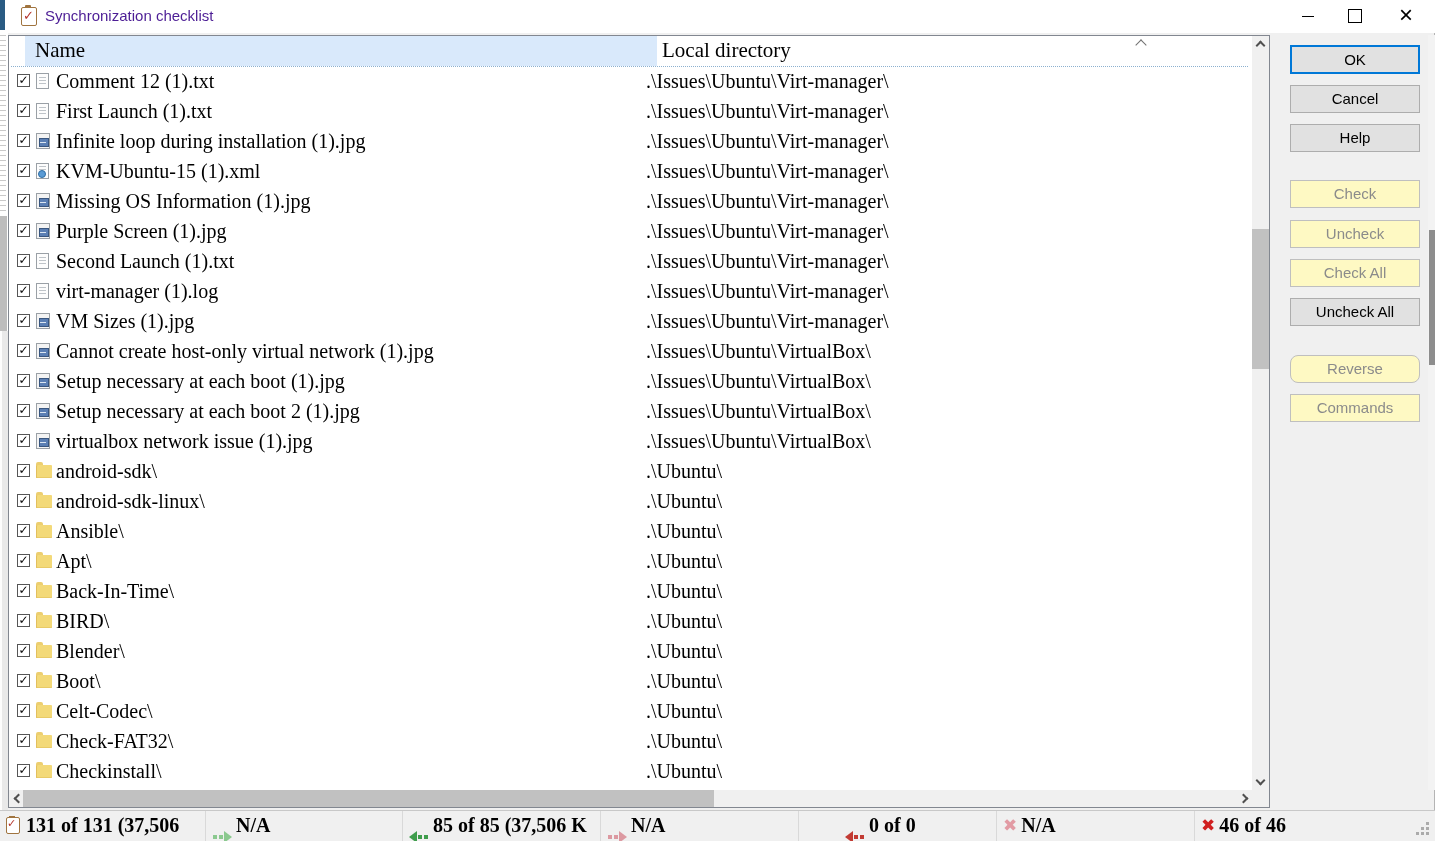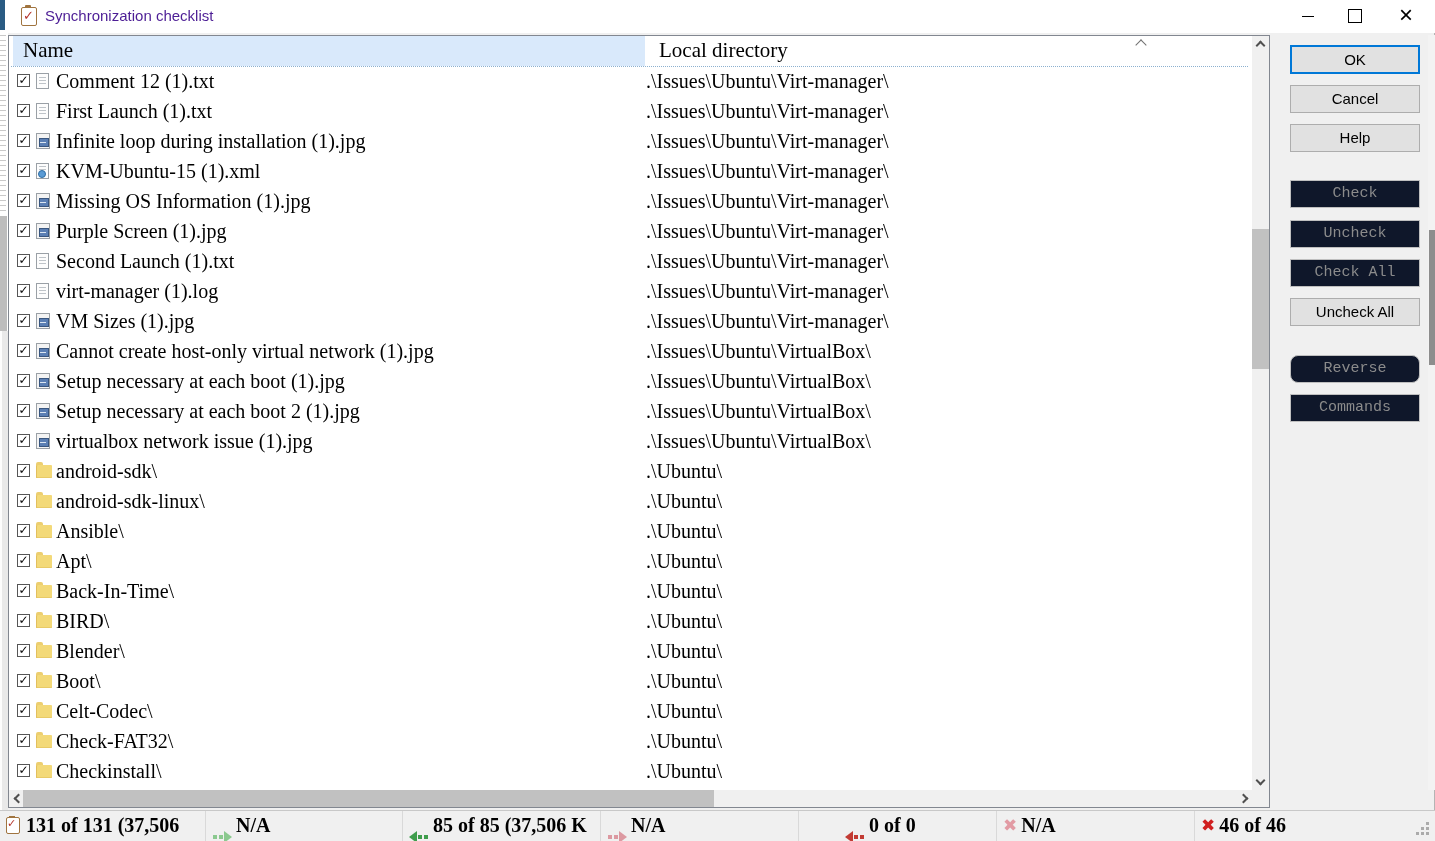--- a/index.html
+++ b/index.html
@@ -26,23 +26,23 @@
   .left-sliver{position:absolute;left:0;top:33px;width:8px;height:777px;background:#fff;}
   .left-sliver .topblue{position:absolute;left:0;top:-33px;width:5px;height:30px;background:#2a5b83;}
   .left-sliver .ticks{position:absolute;left:0;top:2px;width:6px;height:180px;
      background:repeating-linear-gradient(#c9c9c9 0 1px,transparent 1px 5px);}
   .left-sliver .thumb{position:absolute;left:0;top:183px;width:7px;height:115px;background:#bdbdbd;}
   .left-sliver .lower{position:absolute;left:0;top:298px;width:8px;height:479px;background:#e9e9e9;border-left:2px solid #fdfdfd;box-sizing:border-box;}
   .right-sliver{position:absolute;left:1428px;top:35px;width:7px;height:755px;background:#f3f3f3;}
   .right-sliver .thumb{position:absolute;left:1px;top:195px;width:6px;height:135px;background:#8d8d8d;}
   
   .list{position:absolute;left:8px;top:35px;width:1262px;height:773px;background:#fff;border:1px solid #828790;box-sizing:border-box;}
-  .lv-header{position:absolute;left:4px;top:0;width:1243px;height:30px;font-family:"Liberation Serif","DejaVu Serif",serif;font-size:21px;color:#000;}
+  .lv-header{position:absolute;left:16px;top:0;width:1243px;height:30px;font-family:"Liberation Serif","DejaVu Serif",serif;font-size:21px;color:#000;}
   .col-name{position:absolute;left:0;top:0;width:632px;height:30px;background:#d9e9fb;line-height:29px;padding-left:10px;box-sizing:border-box;}
-  .col-dir{position:absolute;left:632px;top:0;width:611px;height:30px;background:#fff;line-height:29px;padding-left:14px;box-sizing:border-box;}
+  .col-dir{position:absolute;left:632px;top:0;width:611px;height:30px;background:#fff;line-height:29px;padding-left:5px;box-sizing:border-box;}
   .sort-chevron{position:absolute;left:1128px;top:3px;width:9px;height:9px;}
   .sort-chevron::before{content:"";position:absolute;left:0;top:2px;width:7px;height:7px;border-left:1px solid #707070;border-top:1px solid #707070;transform:rotate(45deg);}
   .rows{position:absolute;left:0;top:30px;width:1243px;height:725px;overflow:hidden;font-family:"Liberation Serif","DejaVu Serif",serif;font-size:20px;}
   .row{position:relative;height:30px;line-height:30px;white-space:nowrap;}
   .row.focused::before{content:"";position:absolute;left:2px;top:0;right:4px;height:0;border-top:1px dotted #8cb0cf;}
   .cb{position:absolute;left:8px;top:8px;width:13px;height:13px;background:#fff;border:1px solid #555;box-sizing:border-box;
       font-size:12px;line-height:11px;text-align:center;color:#000;font-family:"DejaVu Sans",sans-serif;}
   .ficon{position:absolute;left:27px;top:7px;}
   .ficon.page{width:13px;height:16px;background:#fdfdfd;border:1px solid #9aa0a6;box-sizing:border-box;}
   .ficon.page::before{content:"";position:absolute;left:2px;top:3px;right:2px;bottom:2px;
@@ -73,21 +73,21 @@
   .h-scroll .arrow.left{left:0;}
   .h-scroll .arrow.right{right:0;}
   .left .h-glyph{position:absolute;left:6px;top:5px;width:7px;height:7px;border-left:2px solid #505050;border-bottom:2px solid #505050;box-sizing:border-box;transform:rotate(45deg);}
   .right .h-glyph{position:absolute;left:3px;top:5px;width:7px;height:7px;border-left:2px solid #505050;border-bottom:2px solid #505050;box-sizing:border-box;transform:rotate(225deg);}
   .h-scroll .thumb{position:absolute;left:14px;top:0;width:691px;height:17px;background:#c1c1c1;}
   .sb-corner{position:absolute;right:0;bottom:0;width:17px;height:17px;background:#f0f0f0;}
   
   .btn{position:absolute;left:1290px;width:130px;height:28px;background:#e1e1e1;border:1px solid #adadad;box-sizing:border-box;
        font-size:15px;color:#000;text-align:center;line-height:26px;}
   .btn.default{border:2px solid #0078d7;height:29px;line-height:25px;}
-  .btn.disabled{background:#0f172a;border-color:#bfbfbf;color:#8b8b8b;font-family:Liberation Mono, monospace;}
+  .btn.disabled{background:#fef9c3;border-color:#bfbfbf;color:#8b8b8b;}
   
   .statusbar{position:absolute;left:0;top:810px;width:1435px;height:31px;background:#f0f0f0;border-top:1px solid #c8c8c8;box-sizing:border-box;
      font-family:"Liberation Serif","DejaVu Serif",serif;font-size:20px;color:#000;}
   .panel{position:absolute;top:0;height:30px;line-height:29px;overflow:hidden;white-space:nowrap;border-left:1px solid #d9d9d9;box-sizing:border-box;}
   .panel:first-child{border-left:none;}
   .panel .ptext{vertical-align:top;font-weight:bold;}
   .sb-clip{position:relative;display:inline-block;width:12px;height:15px;background:#fff;border:1px solid #a0743f;border-radius:2px;vertical-align:middle;margin:0 6px 4px 6px;}
   .sb-clip::before{content:"";position:absolute;left:2px;top:-2px;width:6px;height:2px;background:#a0743f;}
   .sb-clip .chk{position:absolute;left:0;top:-2px;font-size:11px;font-weight:bold;color:#b5352c;line-height:15px;font-family:"DejaVu Sans",sans-serif;}
   .arr{display:inline-block;vertical-align:middle;margin:0 4px 3px 6px;height:10px;}

